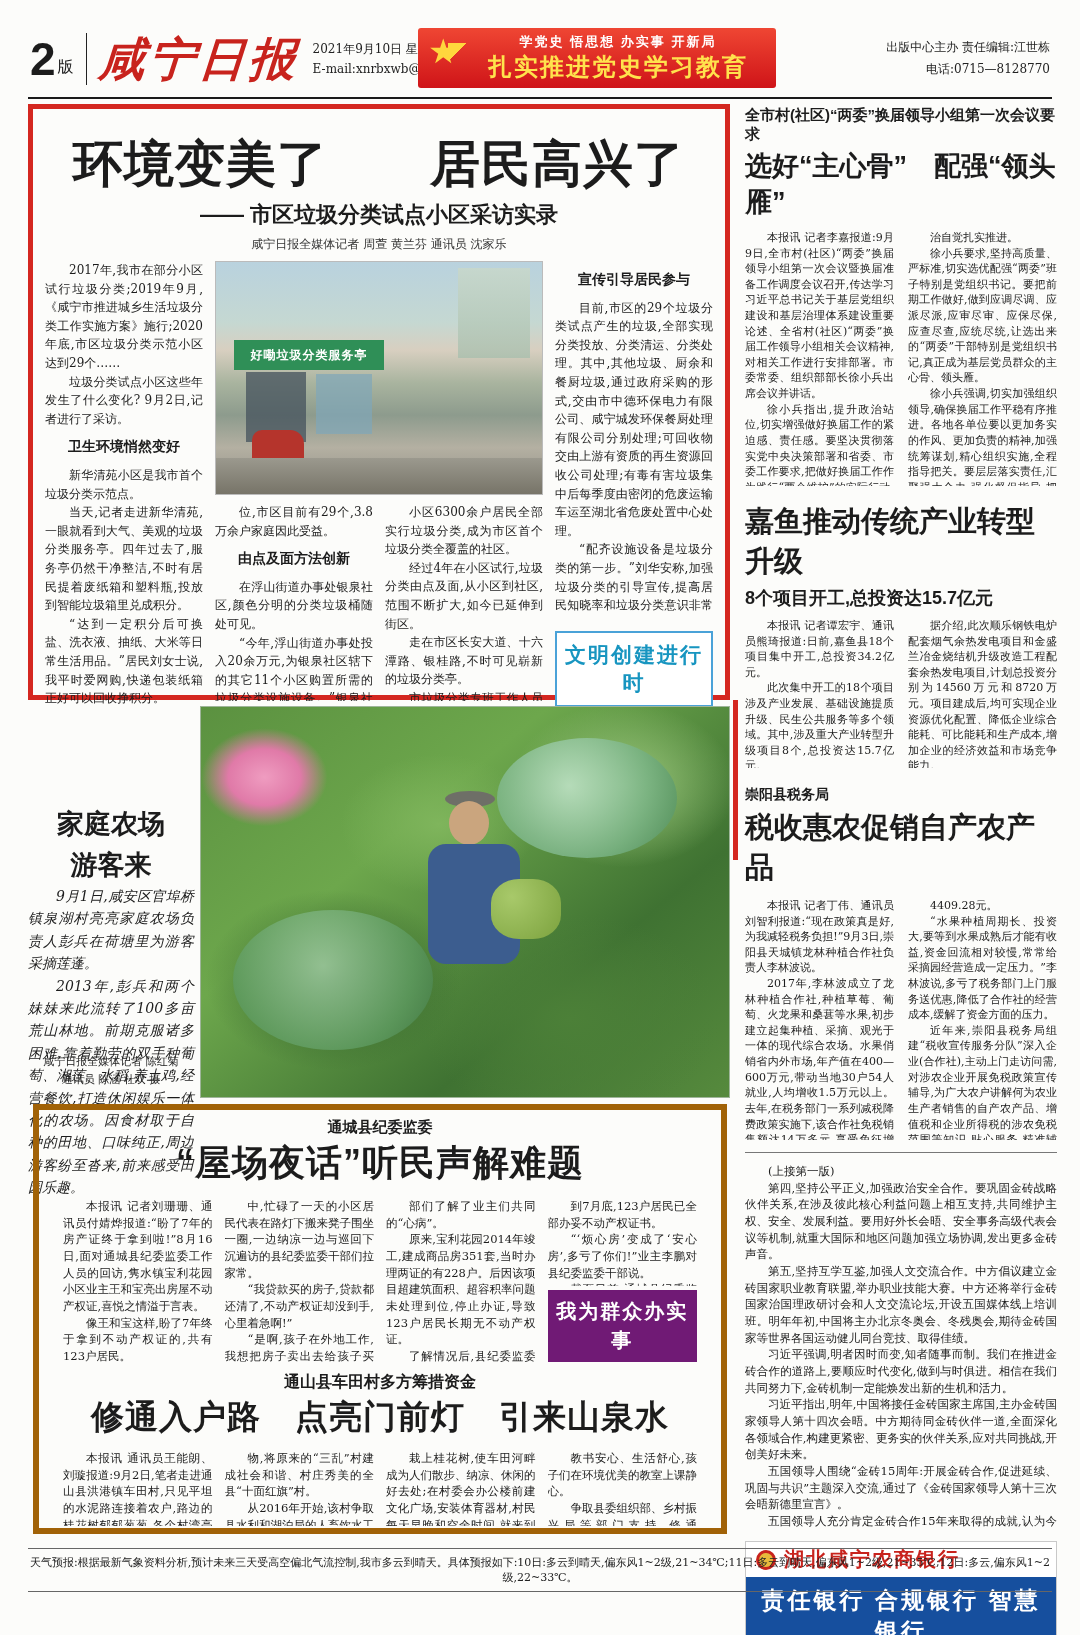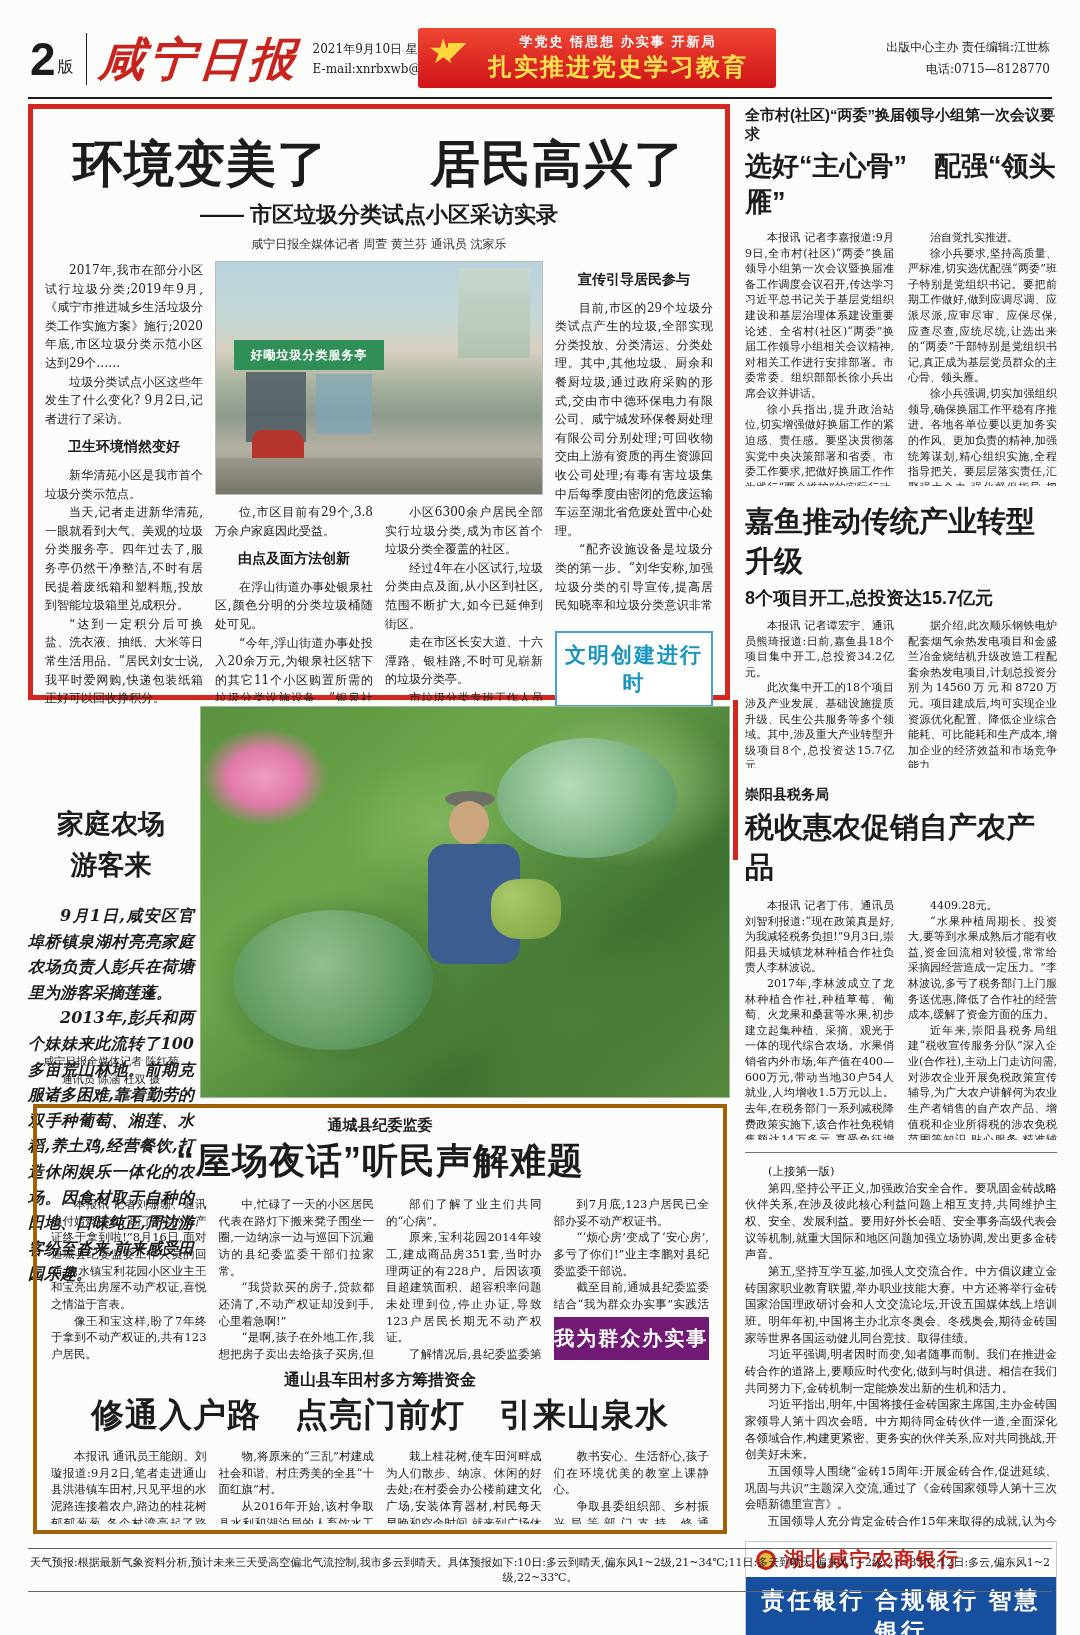--- a/index.html
+++ b/index.html
@@ -71,43 +71,43 @@
   .bank-ad{margin-top:10px;border:1px solid #c9c9c9;}
   .bank-head{display:flex;align-items:center;gap:8px;background:#fff;padding:4px 10px;}
   .bank-logo{width:20px;height:20px;border-radius:50%;background:#e7b93c;border:3px solid #c8231d;box-sizing:border-box;}
   .bank-name{color:#c8231d;font-weight:900;font-size:20px;font-family:"Liberation Sans",sans-serif;letter-spacing:2px;}
   .bank-blue{background:#164f9e;color:#fff;padding:8px 12px 10px;}
   .bank-slogan{font-size:23px;font-weight:900;font-family:"Liberation Sans",sans-serif;letter-spacing:3px;text-align:center;}
   
   .feature{position:absolute;left:28px;top:706px;width:700px;height:390px;}
   .feat-text{position:absolute;left:0;top:0;width:166px;height:100%;}
   .feat-title{margin-top:98px;text-align:center;font-size:27px;font-weight:900;font-family:"Liberation Sans",sans-serif;line-height:1.5;}
-  .feat-body{margin-top:18px;font-size:16px;line-height:1.6;text-align:justify;font-style:italic;font-weight:bold;}
+  .feat-body{font-size:14px;line-height:1.6;text-align:justify;font-style:italic;}
   .feat-body p{margin:0;text-indent:2em;}
   .feat-credit{position:absolute;bottom:6px;right:0;left:0;font-size:11px;text-align:center;line-height:1.7;color:#222;}
   .lotus-photo{position:absolute;left:172px;top:0;width:528px;height:390px;overflow:hidden;border:1px solid #9fb59a;
      background:
        radial-gradient(90px 70px at 12% 18%,#ef9cc0 0%,#e07aa8 40%,transparent 70%),
        radial-gradient(150px 110px at 80% 20%,#9cc77e 0%,transparent 75%),
        radial-gradient(170px 120px at 25% 70%,#35632c 0%,transparent 75%),
        radial-gradient(200px 140px at 70% 80%,#4c8038 0%,transparent 75%),
        radial-gradient(140px 100px at 45% 30%,#7fb55c 0%,transparent 70%),
        linear-gradient(140deg,#5b9140 0%,#6da74c 35%,#3f7232 70%,#568a3d 100%);}
   .lp-leaf1{position:absolute;left:56%;top:8%;width:180px;height:120px;border-radius:50%;
      background:radial-gradient(circle at 40% 40%,#bfe3c8,#79b385 60%,#4c8a58);opacity:.85;}
   .lp-leaf2{position:absolute;left:6%;top:52%;width:200px;height:140px;border-radius:50%;
      background:radial-gradient(circle at 45% 40%,#a8d4a9,#5f9c62 65%,#3d7342);opacity:.8;}
   .lp-head{position:absolute;left:47%;top:24%;width:40px;height:44px;border-radius:50%;background:#caa57e;}
   .lp-hat{position:absolute;left:46.2%;top:21.5%;width:50px;height:16px;border-radius:50%;background:#6e6f67;}
   .lp-torso{position:absolute;left:43%;top:35%;width:92px;height:120px;border-radius:18px;background:#3c5d8f;}
   .lp-pods{position:absolute;left:55%;top:44%;width:70px;height:60px;border-radius:40%;
      background:radial-gradient(circle at 30% 30%,#a8c96a,#7ca23e);}
   
-  .blue-box{position:absolute;left:33px;top:1104px;width:694px;height:430px;border:4px solid #a16207;
-     box-sizing:border-box;padding:8px 14px;}
+  .blue-box{position:absolute;left:33px;top:1104px;width:694px;height:430px;border:6px solid #a16207;
+     box-sizing:border-box;padding:8px 24px;}
   .bb-kicker{text-align:center;font-size:15px;font-weight:700;font-family:"Liberation Sans",sans-serif;}
   .bb-title{text-align:center;font-size:36px;font-weight:900;font-family:"Liberation Sans",sans-serif;margin:2px 0 10px;letter-spacing:1px;}
   .bb-title2{font-size:33px;}
   .bb-body{display:flex;gap:12px;font-size:11.5px;line-height:1.45;text-align:justify;overflow:hidden;}
   .bb-body .bcol{flex:1;overflow:hidden;}
   .bb-body p{margin:0;text-indent:2em;}
   .yehua-body{height:164px;}
   .cuntian-body{height:76px;margin-top:2px;}
   .bcol4{display:flex;flex-direction:column;}
   .bcol4 .bcol4-text{flex:1;overflow:hidden;}

